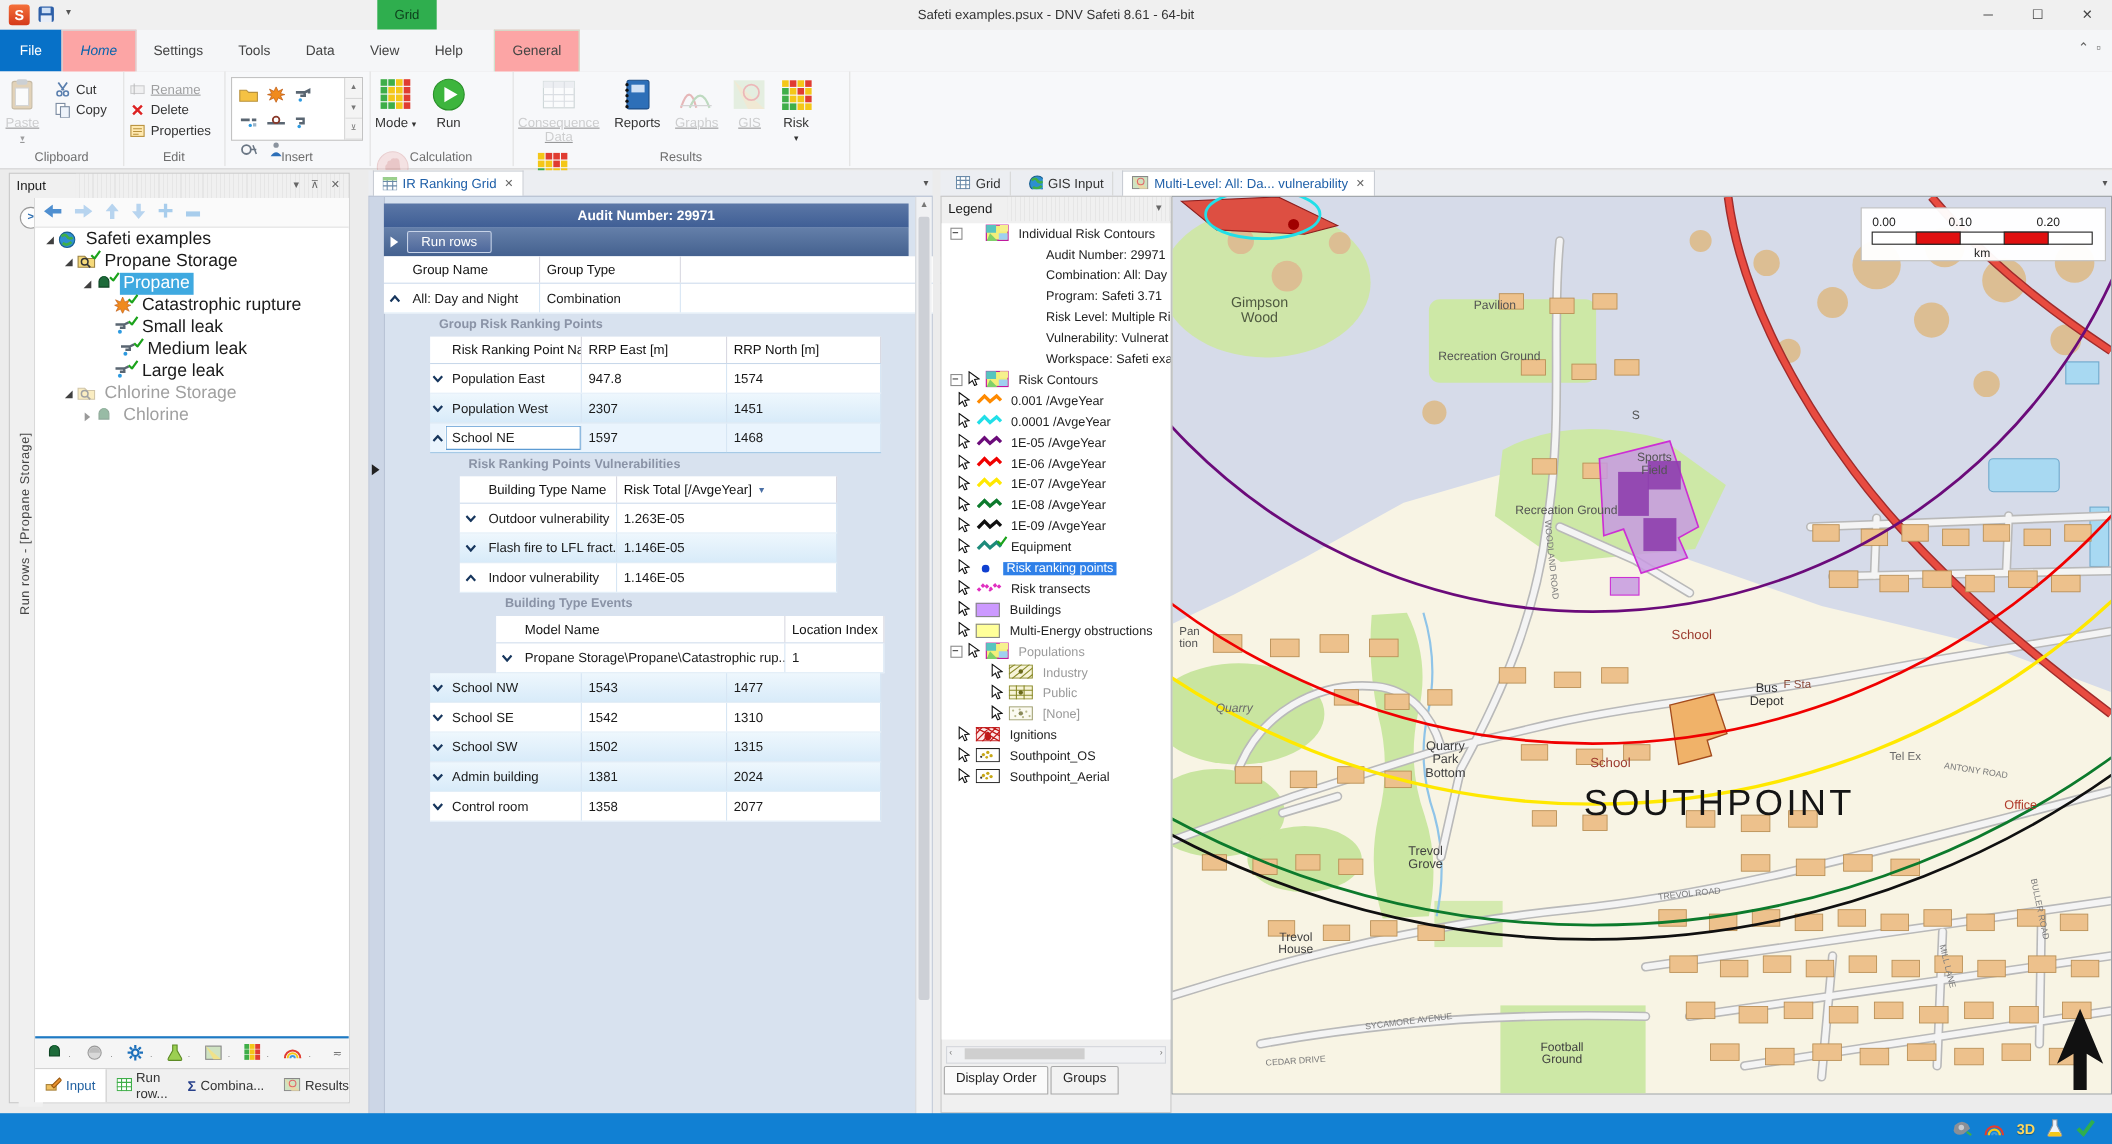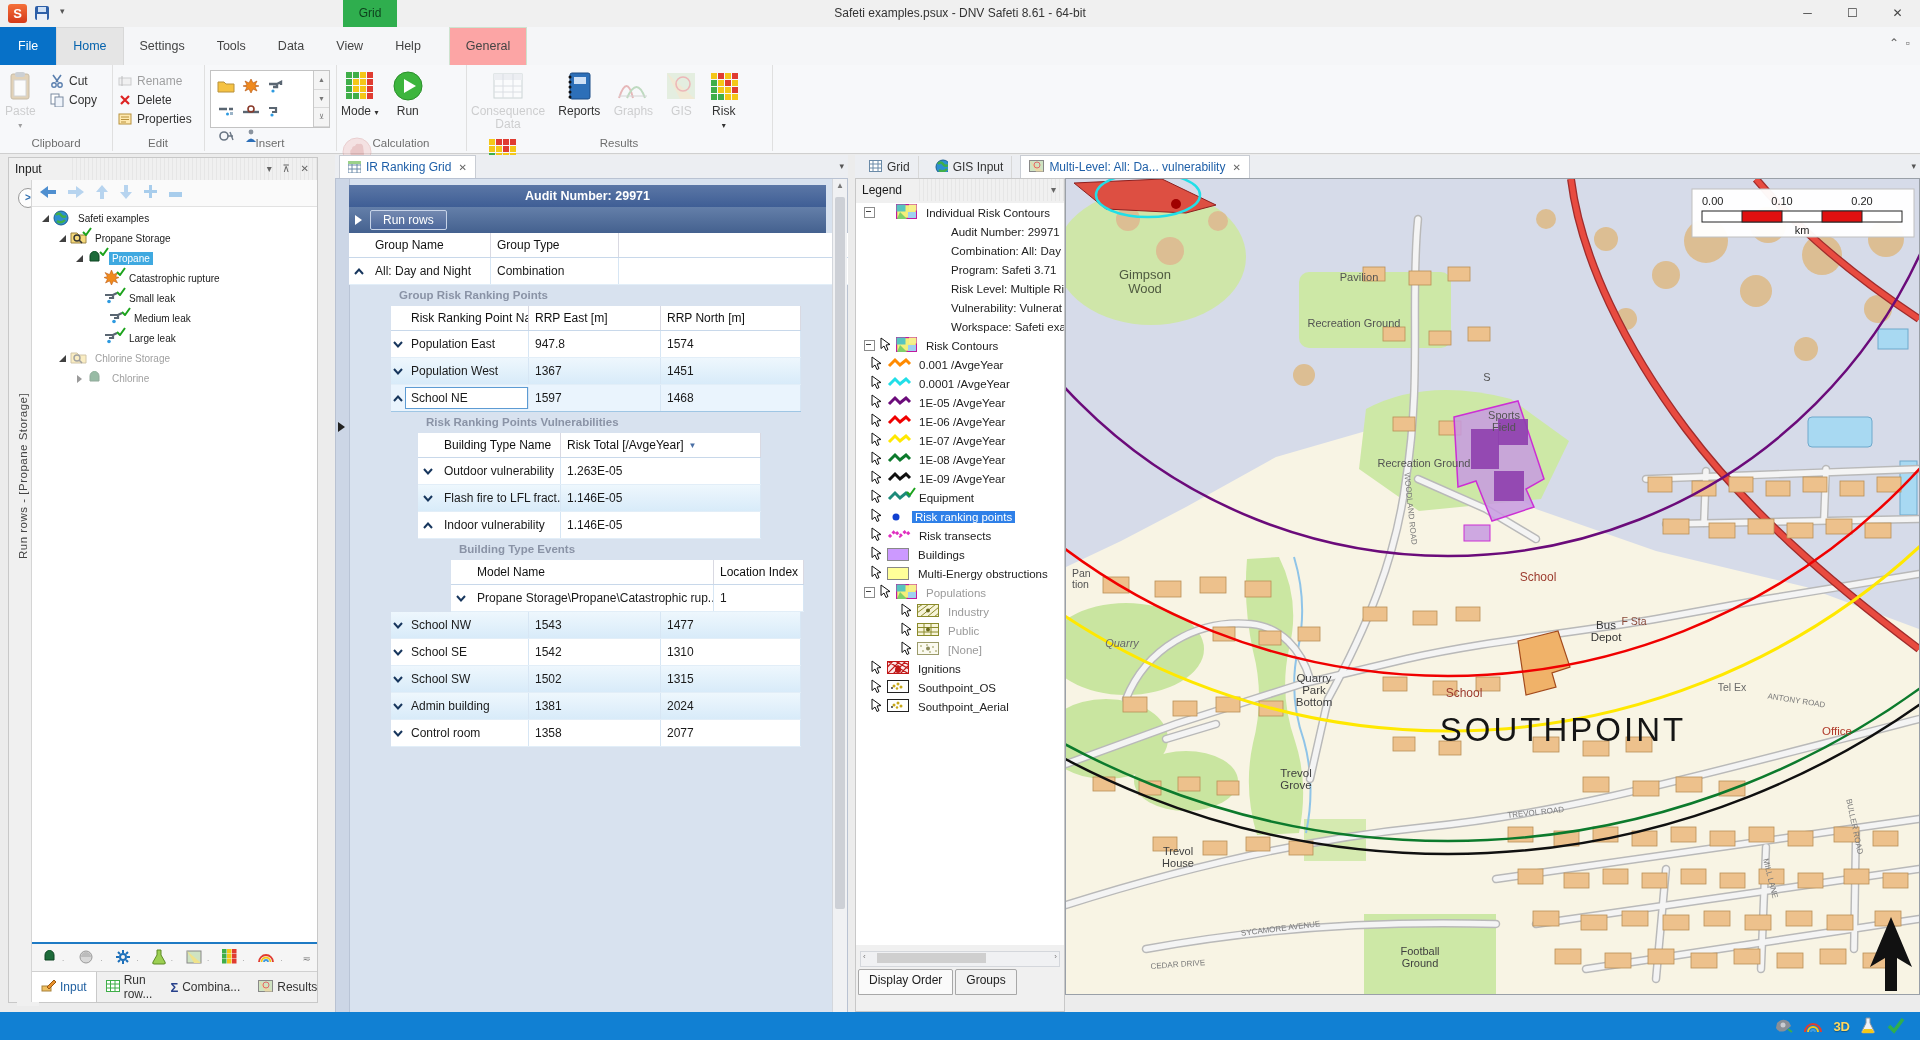--- a/index.html
+++ b/index.html
@@ -11,31 +11,31 @@
   #saveicon{position:absolute;left:34px;top:5px;}
   #qat-arrow{position:absolute;left:60px;top:6px;color:#555;font-size:9px;}
   #wintitle{position:absolute;left:0;right:0;top:6px;text-align:center;color:#333;font-size:12px;}
   .winbtn{position:absolute;top:0;width:45px;height:27px;text-align:center;line-height:27px;color:#444;font-size:12px;}
   #ctx-grid{position:absolute;left:343px;top:0;width:54px;height:27px;background:#2fae4e;color:#0d3f1c;
     text-align:center;line-height:27px;font-size:12px;}
   
   #ribbontabs{position:absolute;left:0;top:27px;width:1920px;height:38px;background:#f5f6f8;border-bottom:1px solid #e0e0e0;}
   .rtab{display:inline-block;height:38px;line-height:38px;padding:0 16px;color:#444;font-size:12.5px;cursor:default;}
   .rtab.file{background:#0771c8;color:#fff;padding:0 18px;}
-  .rtab.active{background:#e5e5e5;color:#0663ad;border:1px solid #d8d8d8;border-bottom:none;line-height:36px;}
+  .rtab.active{background:#fca5a5;color:#0663ad;border:1px solid #d8d8d8;border-bottom:none;line-height:36px;font-style:italic;}
   .rtab.contextual{background:#fca5a5;border:1px solid #cde3cf;border-bottom:none;line-height:36px;}
   #ribbon-right-icons{position:absolute;right:10px;top:36px;color:#666;font-size:12px;}
   
   #ribbon{position:absolute;left:0;top:65px;width:1920px;height:88px;background:#f7f8fa;border-bottom:1px solid #cfcfcf;}
   .rgroup{position:absolute;top:0;height:86px;border-right:1px solid #e0e0e0;}
   .glabel{position:absolute;bottom:2px;left:0;right:0;text-align:center;color:#6e6e6e;font-size:11.5px;}
   .rbig{display:inline-block;vertical-align:top;text-align:center;padding:4px 5px 0 5px;height:62px;}
   .rbig .bicon{height:34px;display:flex;align-items:center;justify-content:center;}
   .rbig .blabel{font-size:12px;color:#333;margin-top:2px;line-height:13px;}
-  .disabled{opacity:.45;}
+  .disabled{opacity:.45;text-decoration:underline;}
   .disabled .blabel{color:#9a9a9a;}
   .rsmall{display:flex;align-items:center;height:19px;font-size:12px;color:#333;padding:0 4px;}
   .rsmall .sicon{width:18px;height:16px;margin-right:3px;display:inline-flex;align-items:center;justify-content:center;}
   .gallery{border:1px solid #c3c3c3;background:#fff;width:118px;height:56px;margin-top:5px;display:flex;}
   .gal-cells{flex:1;display:flex;flex-wrap:wrap;align-content:flex-start;padding:2px;}
   .gal-cells span{width:25px;height:25px;display:inline-flex;align-items:center;justify-content:center;}
   .gal-scroll{width:15px;border-left:1px solid #c9c9c9;display:flex;flex-direction:column;}
   .gal-scroll div{flex:1;border-bottom:1px solid #d9d9d9;background:#f4f4f4;font-size:7px;color:#777;text-align:center;line-height:17px;}
   .ddarrow{font-size:8px;color:#333;}
   
@@ -52,21 +52,21 @@
      repeating-linear-gradient(90deg,#f0f0f0 0 3px,#e6e6e6 3px 4px);background-position:60px 0;background-repeat:no-repeat;}
   .panel-hd .hdtools{float:right;margin-right:4px;color:#666;font-size:10px;letter-spacing:4px;}
   #input-body{position:absolute;left:22px;top:22px;right:0;bottom:0;background:#fff;border-left:1px solid #d5d5d5;}
   #input-toolbar{height:26px;border-bottom:1px solid #e2e2e2;background:#fafafa;display:flex;align-items:center;padding-left:8px;gap:12px;}
   #tree{position:absolute;left:0;top:28px;right:0;bottom:58px;overflow:hidden;background:#fff;}
   .trow{display:flex;align-items:center;height:20px;white-space:nowrap;}
   .exp{width:11px;height:11px;flex:none;margin-right:2px;position:relative;}
   .exp.open::after{content:"";position:absolute;left:2px;top:2px;border-bottom:7px solid #404040;border-left:7px solid transparent;}
   .exp.closed::after{content:"";position:absolute;left:3px;top:2px;border-left:5px solid #9a9a9a;border-top:4px solid transparent;border-bottom:4px solid transparent;}
   .ticon{width:18px;height:16px;flex:none;position:relative;margin-right:4px;}
-  .tlabel{font-size:10px;color:#1a1a1a;padding:1px 3px;}
+  .tlabel{font-size:16px;color:#1a1a1a;padding:1px 3px;}
   .tlabel.dim{color:#a0a0a0;}
   .tlabel.sel{background:#3fa9e0;color:#fff;}
   #input-bottombar{position:absolute;left:0;bottom:30px;right:0;height:28px;background:#f5f5f5;border-top:2px solid #1e7ac4;
     display:flex;align-items:center;padding-left:10px;gap:13px;}
   #input-bottombar .dot{color:#888;font-size:8px;margin-left:-8px;}
   #input-tabs{position:absolute;left:0;bottom:0;right:0;height:30px;background:#f0f0f0;border-top:1px solid #d0d0d0;display:flex;}
   .btab{display:flex;align-items:center;gap:4px;padding:0 9px;font-size:12px;color:#333;height:100%;}
   .btab.active{background:#fff;color:#1f5fa0;border-right:1px solid #c9c9c9;}
   
   .vsplit{position:absolute;top:0;height:857px;background:#ececec;}
@@ -684,21 +684,21 @@
               <div class="gcell" style="width:132px">947.8</div>
               <div class="gcell" style="width:140px">1574</div>
             </div>
             <div class="grow alt" style="margin-left:42px;width:410px">
               <div class="gcell gind" style="width:14px">
                 <svg width="10" height="7">
                   <path d="M1,1 L5,5.5 9,1" stroke="#17365d" stroke-width="2" fill="none"></path>
                 </svg>
               </div>
               <div class="gcell" style="width:124px">Population West</div>
-              <div class="gcell" style="width:132px">1367</div>
+              <div class="gcell" style="width:132px">2307</div>
               <div class="gcell" style="width:140px">1451</div>
             </div>
             <div class="grow sel" style="margin-left:42px;width:410px">
               <div class="gcell gind" style="width:14px">
                 <svg width="10" height="7" style="transform:rotate(180deg)">
                   <path d="M1,1 L5,5.5 9,1" stroke="#17365d" stroke-width="2" fill="none"></path>
                 </svg>
               </div>
               <div class="gcell selcell" style="width:124px">School NE</div>
               <div class="gcell" style="width:132px">1597</div>

